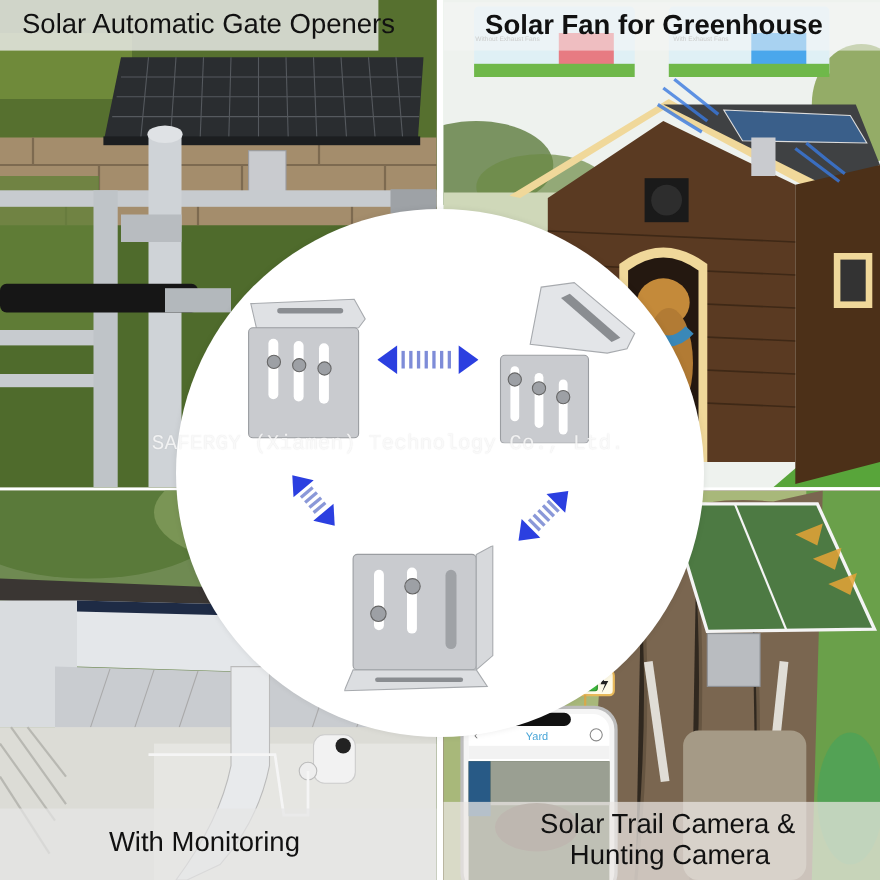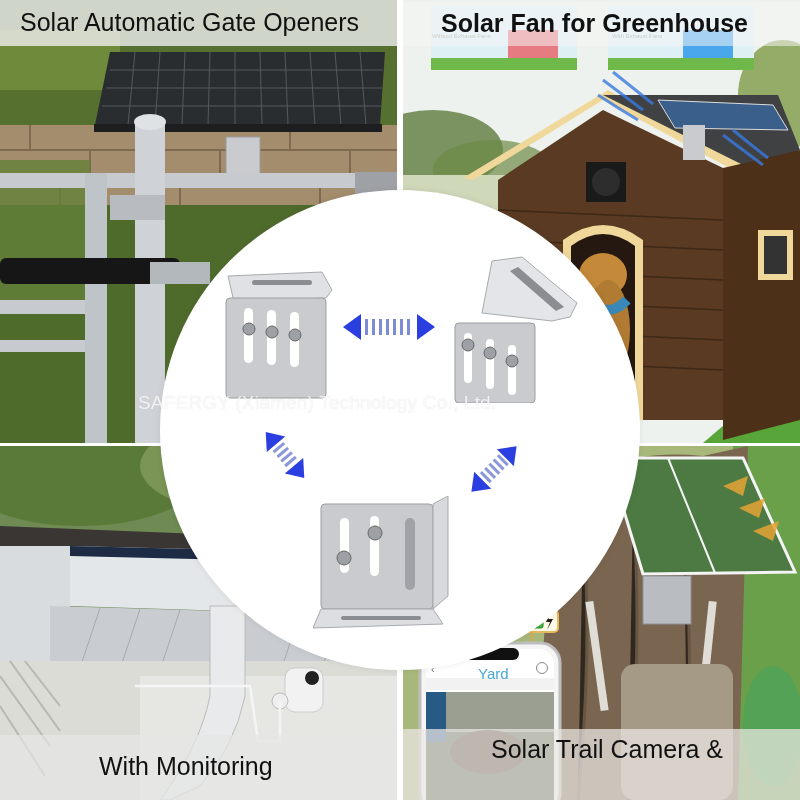--- a/index.html
+++ b/index.html
@@ -9,21 +9,21 @@
   #q-tr{left:403px;top:0;width:397px;height:443px;background:#e9efe9;}
   #q-bl{left:0;top:446px;width:397px;height:354px;background:#6c7a4a;}
   #q-br{left:403px;top:446px;width:397px;height:354px;background:#6f5e47;}
   .abs{position:absolute;}
   .label-bar{position:absolute;background:rgba(235,235,235,0.82);color:#111;font-family:"Liberation Sans",sans-serif;}
   .label-text{font-size:25px;line-height:28px;white-space:nowrap;}
   
   #center-circle{position:absolute;left:160px;top:190px;width:480px;height:480px;border-radius:50%;background:#ffffff;box-shadow:0 0 6px rgba(0,0,0,0.08);}
   .bracket{position:absolute;}
   .arrow{position:absolute;}
-  #watermark{position:absolute;left:138px;top:392px;font-family:Liberation Sans, sans-serif;font-size:19px;color:rgba(255,255,255,0.78);letter-spacing:0.2px;white-space:nowrap;text-shadow:0 0 1px rgba(160,160,160,0.35);}
+  #watermark{position:absolute;left:138px;top:392px;font-family:Liberation Mono, monospace;font-size:19px;color:rgba(255,255,255,0.78);letter-spacing:0.2px;white-space:nowrap;text-shadow:0 0 1px rgba(160,160,160,0.35);}
 </style>
 </head>
 <body>
 
 <div class="quad" id="q-tl">
   <svg class="abs" style="left:0;top:0" width="397" height="443">
 
     <rect x="0" y="0" width="397" height="443" fill="#56702f"></rect>
     <rect x="0" y="30" width="120" height="60" fill="#6f8a3a"></rect>
 
@@ -70,21 +70,21 @@
     <rect x="0" y="340" width="100" height="12" fill="#c7cbcf"></rect>
     <rect x="85" y="173" width="22" height="270" fill="#bfc4c8"></rect>
     <rect x="135" y="120" width="30" height="323" fill="#cfd3d7"></rect>
     <ellipse cx="150" cy="122" rx="16" ry="8" fill="#dfe2e5"></ellipse>
     <rect x="110" y="195" width="55" height="25" fill="#b8bcc0"></rect>
 
     <rect x="0" y="258" width="180" height="26" rx="6" fill="#161616"></rect>
     <rect x="150" y="262" width="60" height="22" fill="#b3b8bc"></rect>
     <rect x="355" y="172" width="42" height="22" fill="#9ea2a6"></rect>
   </svg>
-  <div class="label-bar" style="left:0;top:0;width:397px;height:46px;">
+  <div class="label-bar" style="left:0;top:0;width:344px;height:46px;">
     <span class="label-text abs" style="left:20px;top:8px;">Solar Automatic Gate Openers</span>
   </div>
 </div>
 
 <div class="quad" id="q-tr">
   <svg class="abs" style="left:0;top:0" width="397" height="443">
     <rect x="0" y="0" width="397" height="443" fill="#eef2ee"></rect>
 
     <ellipse cx="30" cy="150" rx="70" ry="40" fill="#5c7a3d" opacity="0.8"></ellipse>
     <ellipse cx="90" cy="170" rx="60" ry="30" fill="#6c8a45" opacity="0.7"></ellipse>
@@ -223,25 +223,26 @@
     <rect x="17" y="197" width="140" height="170" rx="20" fill="#f5f5f5" stroke="#bdbdbd" stroke-width="3"></rect>
     <rect x="23" y="203" width="128" height="160" rx="15" fill="#ffffff"></rect>
     <rect x="58" y="202" width="58" height="12" rx="6" fill="#111"></rect>
     <rect x="23" y="246" width="128" height="108" fill="#4e5c3a"></rect>
     <rect x="23" y="246" width="20" height="50" fill="#285a86"></rect>
     <rect x="43" y="246" width="108" height="40" fill="#9a9f92"></rect>
     <ellipse cx="85" cy="306" rx="38" ry="22" fill="#4a3a2a"></ellipse>
     <rect x="23" y="232" width="128" height="12" fill="#f2f2f2"></rect>
   </svg>
   <div class="abs" style="left:39px;top:203px;font-size:9px;color:#222;">17:37</div>
-  <div class="abs" style="left:75px;top:219px;font-size:15px;color:#4aa6d8;">Yard</div>
+  <div class="abs" style="left:75px;top:219px;font-size:10px;color:#4aa6d8;">Yard</div>
   <div class="abs" style="left:28px;top:217px;font-size:11px;color:#777;">‹</div>
   <div class="abs" style="left:133px;top:216px;width:10px;height:10px;border:1.5px solid #888;border-radius:50%;"></div>
   <div class="label-bar" style="left:0;top:283px;width:397px;height:86px;background:rgba(235,232,228,0.72);">
     <div class="label-text abs" style="left:88px;top:6px;">Solar Trail Camera &amp;</div>
+    <div class="label-text abs" style="left:115px;top:34px;">Hunting Camera</div>
   </div>
 </div>
 
 <div id="center-circle"></div>
 
 <svg class="bracket" style="left:222px;top:268px" width="115" height="135">
   <polygon points="6,8 100,4 110,22 104,30 12,34" fill="#dfe1e4" stroke="#a7aaae"></polygon>
   <rect x="30" y="12" width="60" height="5" rx="2.5" fill="#8a8d91"></rect>
   <rect x="4" y="30" width="100" height="100" rx="4" fill="#c9cbcf" stroke="#9a9da1"></rect>
   <rect x="22" y="40" width="9" height="55" rx="4.5" fill="#ffffff"></rect>

